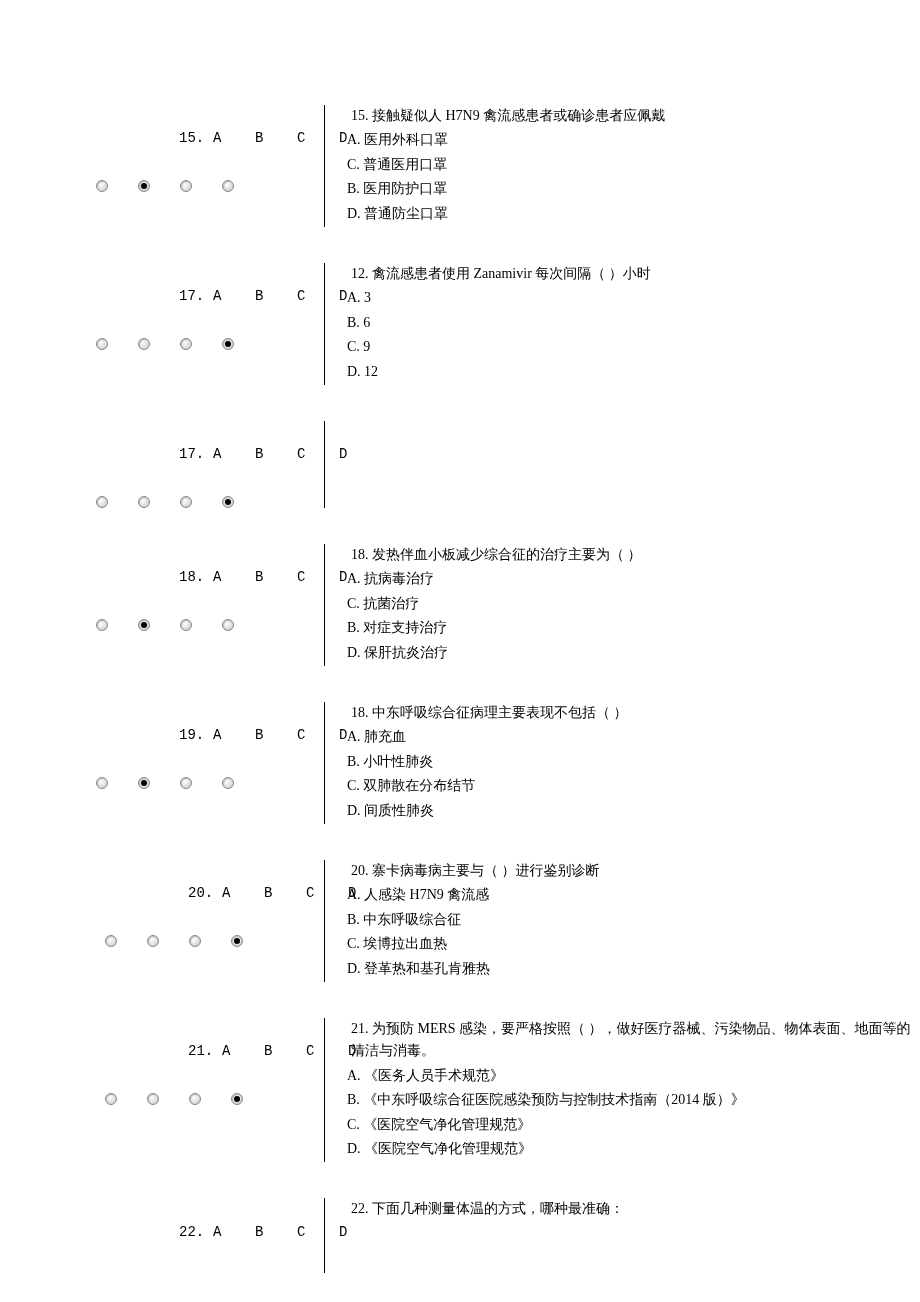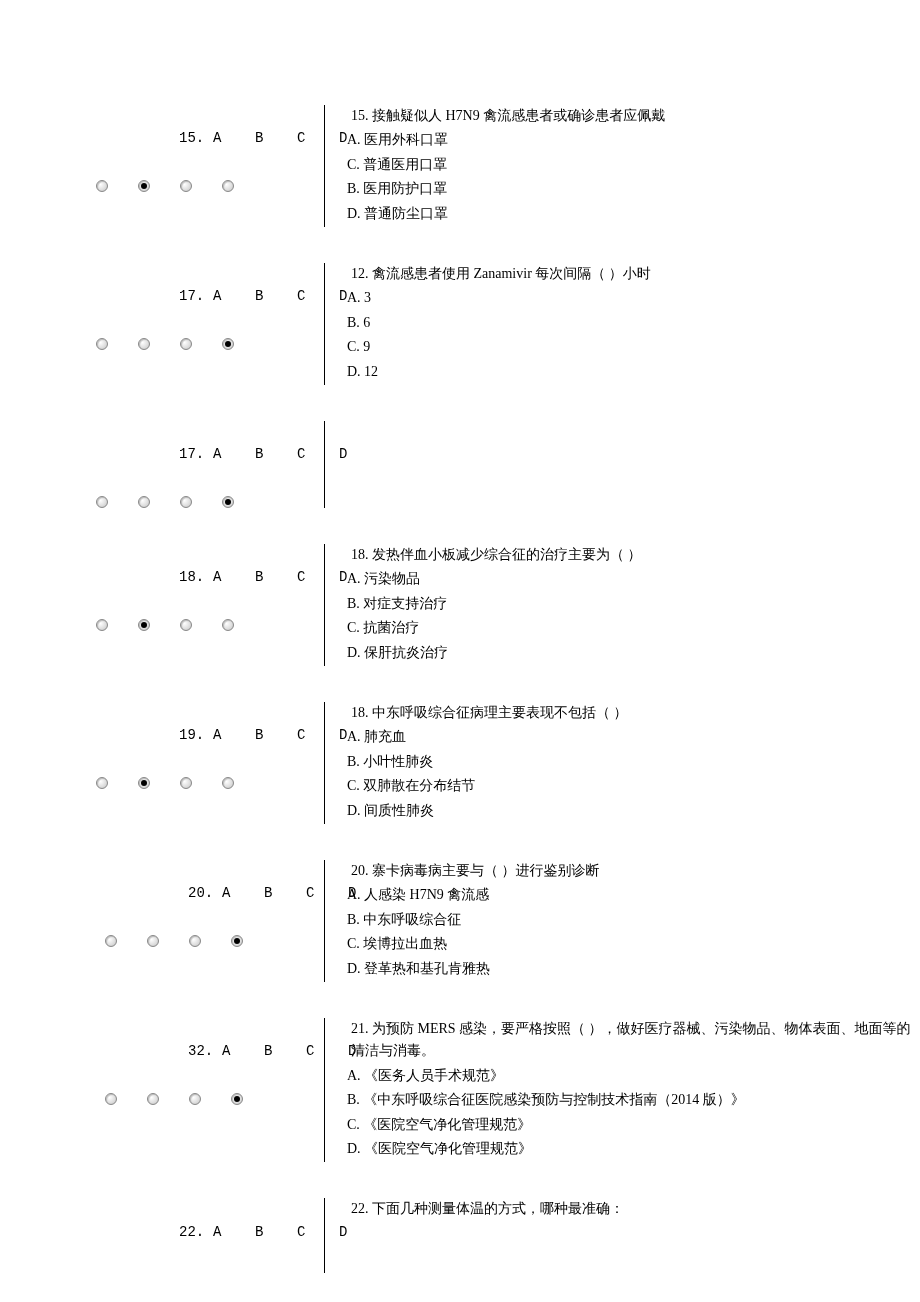--- a/index.html
+++ b/index.html
@@ -207,23 +207,23 @@
               <span class="radio"></span>
             </div>
           <div class="radio-cell">
               <span class="radio"></span>
             </div>
         </div>
       </div>
     </div>
     <div class="question-col">
       <p class="q-text">18. 发热伴血小板减少综合征的治疗主要为（ ）</p>
-      <p class="q-option">A. 污染物品</p>
+      <p class="q-option">A. 抗病毒治疗</p>
+      <p class="q-option">C. 抗菌治疗</p>
       <p class="q-option">B. 对症支持治疗</p>
-      <p class="q-option">C. 抗菌治疗</p>
       <p class="q-option">D. 保肝抗炎治疗</p>
     </div>
   </div>
 
   <div class="question-row">
     <div class="answer-col">
       <div class="answer-inner">
         <div class="answer-header">
           <span class="qnum">19.</span><span class="letter">A</span><span class="letter">B</span><span class="letter">C</span><span class="letter">D</span>
         </div>
@@ -280,21 +280,21 @@
       <p class="q-option">B. 中东呼吸综合征</p>
       <p class="q-option">C. 埃博拉出血热</p>
       <p class="q-option">D. 登革热和基孔肯雅热</p>
     </div>
   </div>
 
   <div class="question-row">
     <div class="answer-col">
       <div class="answer-inner" style="padding-left:104px;">
         <div class="answer-header">
-          <span class="qnum">32.</span><span class="letter">A</span><span class="letter">B</span><span class="letter">C</span><span class="letter">D</span>
+          <span class="qnum">21.</span><span class="letter">A</span><span class="letter">B</span><span class="letter">C</span><span class="letter">D</span>
         </div>
         <div class="radio-row">
           <div class="radio-cell">
               <span class="radio"></span>
             </div>
           <div class="radio-cell">
               <span class="radio"></span>
             </div>
           <div class="radio-cell">
               <span class="radio"></span>

